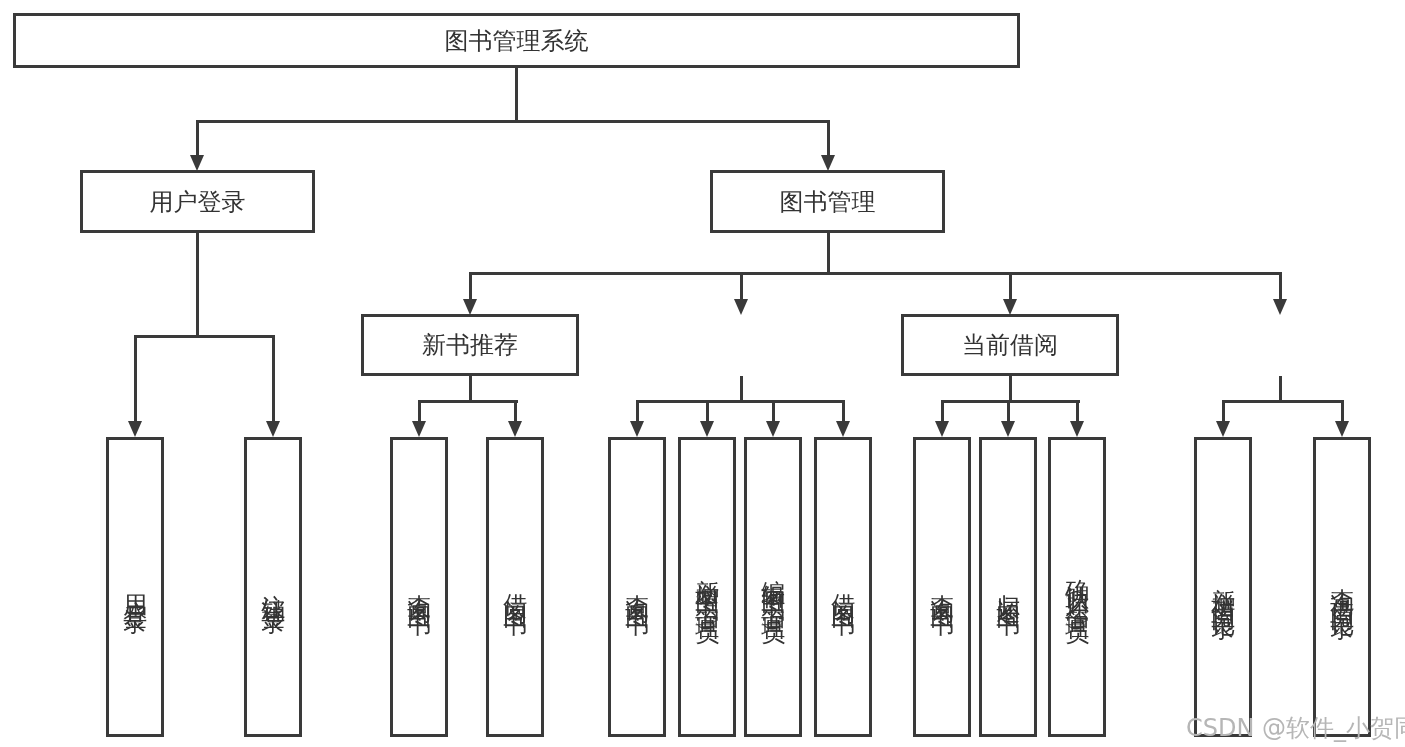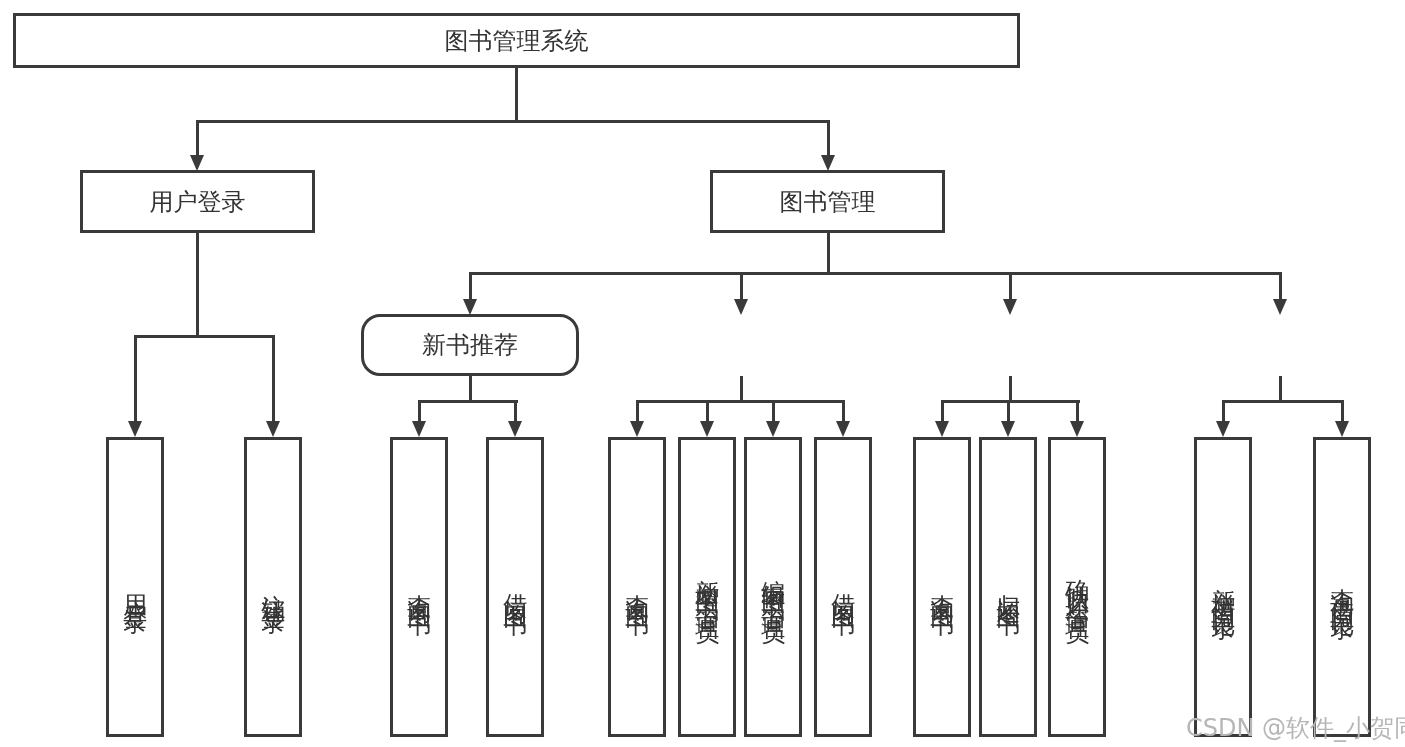--- a/index.html
+++ b/index.html
@@ -40,21 +40,21 @@
     left:1186px;top:712px;
     font-size:24px;
     color:#b6b6b6;
     white-space:nowrap;
     z-index:5;
   }
   
   .n-root{left:13px;top:13px;width:1007px;height:55px;}
   .n-l2-0{left:80px;top:170px;width:235px;height:63px;}
   .n-l2-1{left:710px;top:170px;width:235px;height:63px;}
-  .n-l3-0{left:361px;top:314px;width:218px;height:62px;border-radius:19px;}
+  .n-l3-0{left:361px;top:314px;width:218px;height:62px;}
   .n-l3-1{left:632px;top:314px;width:218px;height:62px;}
   .n-l3-2{left:901px;top:314px;width:218px;height:62px;}
   .n-l3-3{left:1171px;top:314px;width:218px;height:62px;}
   .leaf{top:437px;width:58px;height:300px;}
   .n-leaf-0{left:106px;} .n-leaf-1{left:244px;}
   .n-leaf-2{left:390px;} .n-leaf-3{left:486px;}
   .n-leaf-4{left:608px;} .n-leaf-5{left:678px;}
   .n-leaf-6{left:744px;} .n-leaf-7{left:814px;}
   .n-leaf-8{left:913px;} .n-leaf-9{left:979px;}
   .n-leaf-10{left:1048px;}
@@ -71,20 +71,23 @@
 
   <div class="box n-l2-0 hlabel">
     <span>用户登录</span>
   </div>
   <div class="box n-l2-1 hlabel">
     <span>图书管理</span>
   </div>
 
   <div class="box n-l3-0 hlabel">
     <span>新书推荐</span>
+  </div>
+  <div class="box n-l3-2 hlabel">
+    <span>当前借阅</span>
   </div>
 
   <div class="box leaf n-leaf-0 vbox">
       <span>用户登录</span>
     </div>
   <div class="box leaf n-leaf-1 vbox">
       <span>注销登录</span>
     </div>
   <div class="box leaf n-leaf-2 vbox">
       <span>查询图书</span>

